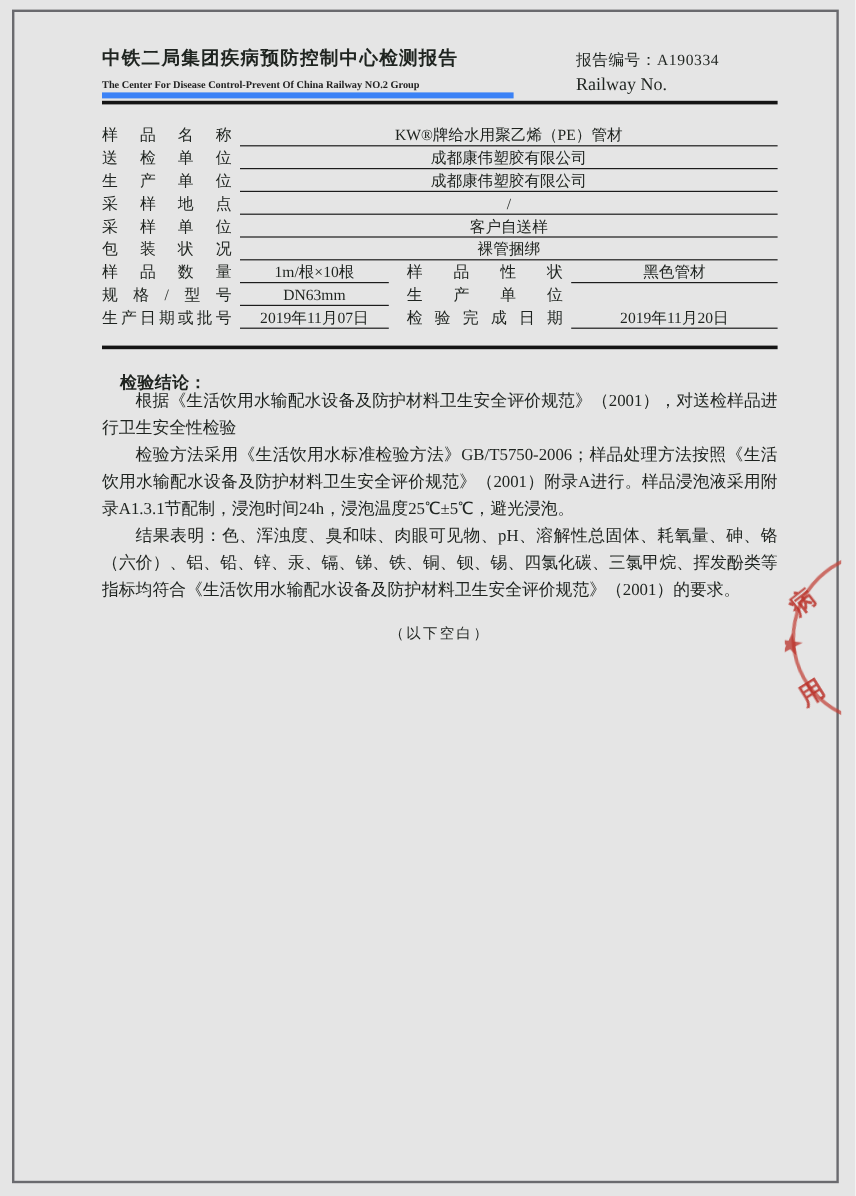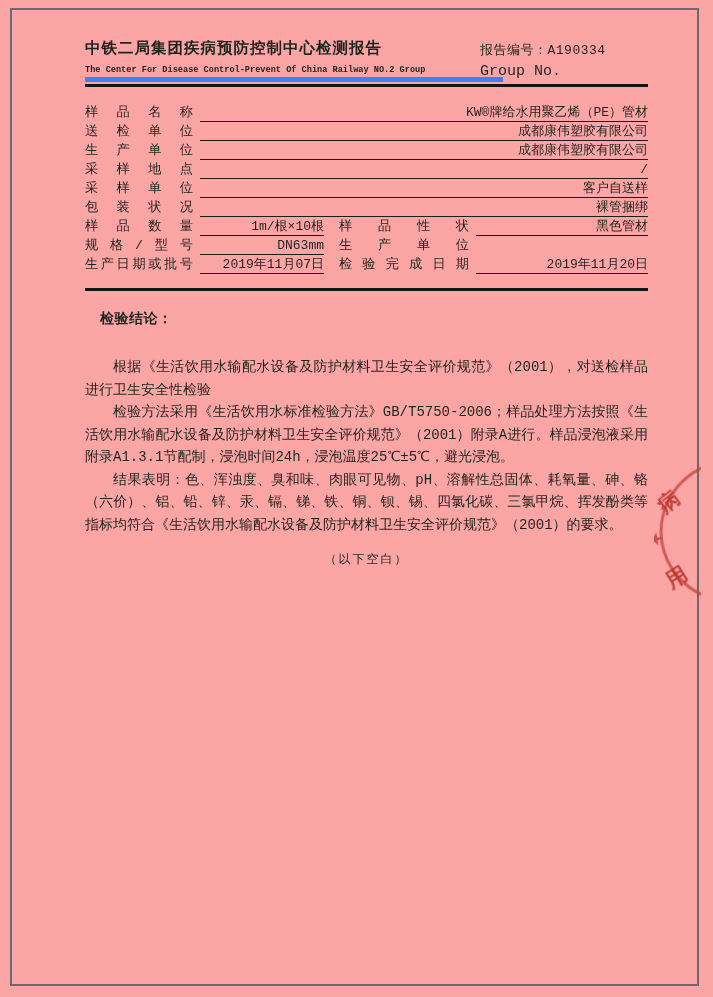--- a/index.html
+++ b/index.html
@@ -1,20 +1,20 @@
 <!DOCTYPE html>
 <html><head>
 <meta charset="utf-8">
 <style>
   html,body{margin:0;padding:0;background:#ffffff;}
   .page{
     position:relative;
     width:713px;height:997px;
-    background:#fca5a5;
-    font-family:Liberation Mono, monospace;
+    background:#e5e5e5;
+    font-family:Liberation Serif, serif;
     color:#222;
     overflow:hidden;
   }
   .frame{
     position:absolute;left:10px;top:8px;width:689px;height:978px;
     border:2px solid #6a6a6e;
     box-sizing:border-box;
     pointer-events:none;
   }
   
@@ -39,35 +39,35 @@
   .f-label{
     width:108px;flex:0 0 108px;
     font-size:13.2px;color:#1e231f;
     text-align:justify;text-align-last:justify;
     padding-bottom:1px;line-height:17px;
     letter-spacing:0;
   }
   .f-value{
     flex:1;margin-left:7px;
     border-bottom:1.6px solid #1c1c1c;
-    text-align:right;font-size:13px;line-height:17px;
+    text-align:center;font-size:13px;line-height:17px;
     color:#1e231f;white-space:nowrap;
   }
   .f-value.v1{flex:0 0 124px;}
   .f-label.l2{width:130px;flex:0 0 130px;margin-left:15px;}
   .rule-form{
     position:absolute;left:85px;top:288px;width:563px;height:3px;background:#141414;
   }
   
   .conclusion-heading{
     position:absolute;left:100px;top:310px;
     font-size:14px;font-weight:bold;color:#1e231f;letter-spacing:0.5px;
   }
   .conclusion-body{
-    position:absolute;left:85px;top:356px;width:563px;
+    position:absolute;left:85px;top:324px;width:563px;
     font-size:14px;line-height:22.5px;color:#1e231f;
     text-align:justify;
   }
   .conclusion-body p{margin:0;text-indent:2em;}
   .blank-note{
     margin-top:13px;text-align:center;text-indent:0 !important;
     font-size:12px;letter-spacing:2px;color:#1e231f;
   }
   
   .stamp-clip{
@@ -102,21 +102,21 @@
 
 <div class="page">
   <div class="frame"></div>
 
   <div class="header-left">
     <div class="title-cn">中铁二局集团疾病预防控制中心检测报告</div>
     <div class="title-en">The Center For Disease Control-Prevent  Of China Railway NO.2 Group</div>
   </div>
   <div class="header-right">
     <div class="report-no-line"><span>报告编号：</span><span>A190334</span></div>
-    <div class="report-no-en">Group No.</div>
+    <div class="report-no-en">Railway No.</div>
   </div>
   <div class="rule-header"></div>
 
   <div class="form">
     <div class="form-row">
       <div class="f-label">样品名称</div>
       <div class="f-value">KW®牌给水用聚乙烯（PE）管材</div>
     </div>
     <div class="form-row">
       <div class="f-label">送检单位</div>

